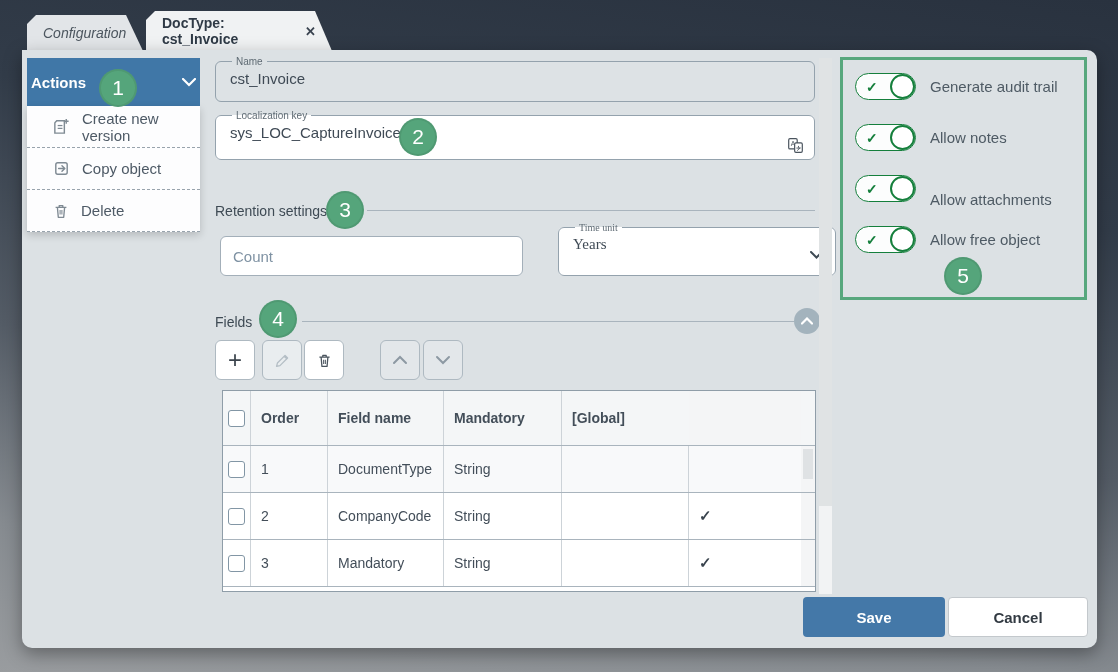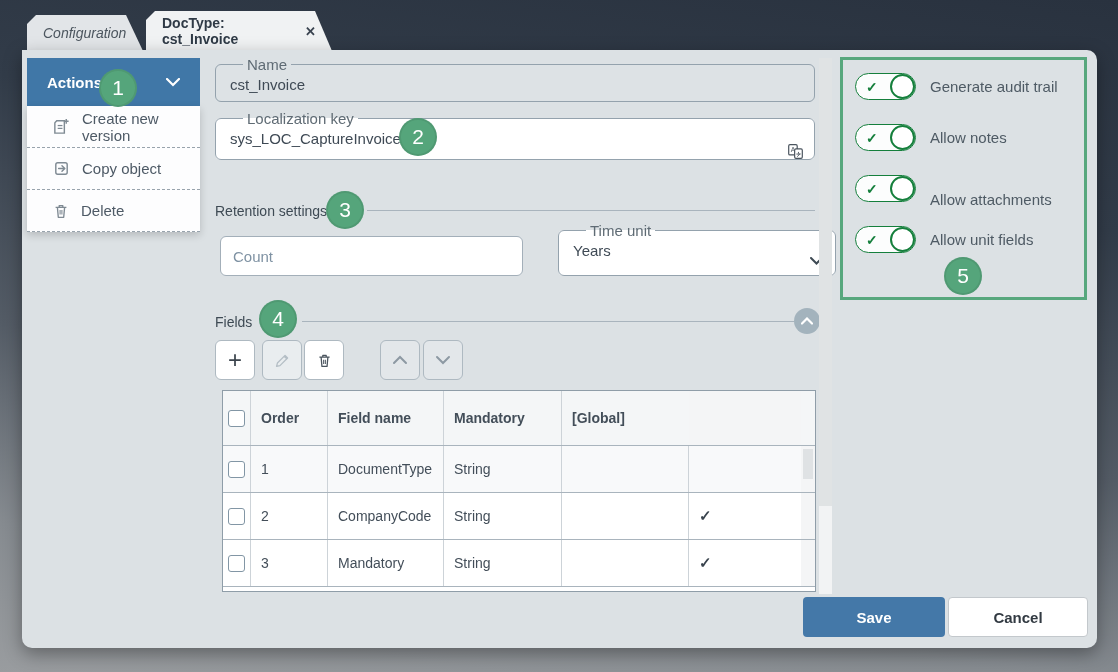--- a/index.html
+++ b/index.html
@@ -18,34 +18,34 @@
   .tab-config { left:27px; top:15px; width:116px; height:36px; background:#e2e5e8; color:#4c565f;font-style:italic; }
   .tab-active { left:146px; top:11px; width:186px; height:40px; background:#f0f2f3; color:#2f3a46; font-weight:bold; }
   .tab-close { margin-left:9px; font-size:13px; color:#3a4450; font-weight:bold; }
 
   
   .panel { left:22px; top:50px; width:1075px; height:598px; background:#dce1e4;
            border-radius:0 10px 10px 10px; box-shadow:0 6px 18px rgba(0,0,0,.35); }
 
   
   .actions-header { left:5px; top:8px; width:173px; height:48px; background:#4077a7; color:#fff;
-                    display:flex; align-items:center; padding:0 20px; font-size:15px; font-weight:bold;
+                    display:flex; align-items:center; padding:0 4px; font-size:15px; font-weight:bold;
                     justify-content:space-between; }
   .side-menu { left:5px; top:56px; width:173px; background:#fdfdfe; box-shadow:0 3px 8px rgba(0,0,0,.18); }
   .side-item { height:42px; display:flex; align-items:center; gap:11px; padding:0 25px;
                border-bottom:1px dashed #98a3ac; color:#4e5a66; font-size:15px; cursor:pointer; }
   .side-item svg { flex:0 0 auto; }
 
   
   fieldset.mfield { position:absolute; border:1px solid #94a2ad; border-radius:6px; padding:0 12px; }
-  fieldset.mfield legend { font-size:15px; color:#5f6b74; padding:0 4px; margin-left:15px; }
+  fieldset.mfield legend { font-size:10px; color:#5f6b74; padding:0 4px; margin-left:4px; }
   .mval { font-size:15px; color:#3f4a55; padding:3px 0 0 2px; }
   .f-name { left:193px; top:6px; width:600px; height:46px; background:#dde2e5; }
   .f-loc  { left:193px; top:60px; width:600px; height:50px; background:#fff; }
-  .f-time { left:536px; top:172px; width:278px; height:54px; background:#fff; }
+  .f-time { left:536px; top:172px; width:278px; height:54px; background:#fff;font-family:Liberation Serif, serif; }
   .loc-icon { position:absolute; right:10px; top:16px; }
   .time-chevron { position:absolute; right:12px; top:18px; }
 
   .section-label { position:absolute; font-size:14px; color:#3e4a54; }
   .section-line { position:absolute; height:1px; background:#a9b4bd; }
 
   .count-input { left:198px; top:186px; width:303px; height:40px; position:absolute;
                  border:1px solid #a3afb9; border-radius:6px; background:#fff; padding:0 12px;
                  font-size:15px; color:#3f4a55; font-family:"Liberation Sans",sans-serif; }
   .count-input::placeholder { color:#7f92a3; }
@@ -278,21 +278,21 @@
   <div class="toggle" style="top:125px;">
     <span class="tg-check">✓</span>
     <span class="tg-knob"></span>
   </div>
   <div class="toggle-label" style="top:136px;">Allow attachments</div>
 
   <div class="toggle" style="top:176px;">
     <span class="tg-check">✓</span>
     <span class="tg-knob"></span>
   </div>
-  <div class="toggle-label" style="top:176px;">Allow unit fields</div>
+  <div class="toggle-label" style="top:176px;">Allow free object</div>
 
   <div class="btn btn-save">
     <span>Save</span>
   </div>
   <div class="btn btn-cancel">
     <span>Cancel</span>
   </div>
 </div>
 
 <div class="badge" style="left:99px; top:69px;">1</div>

